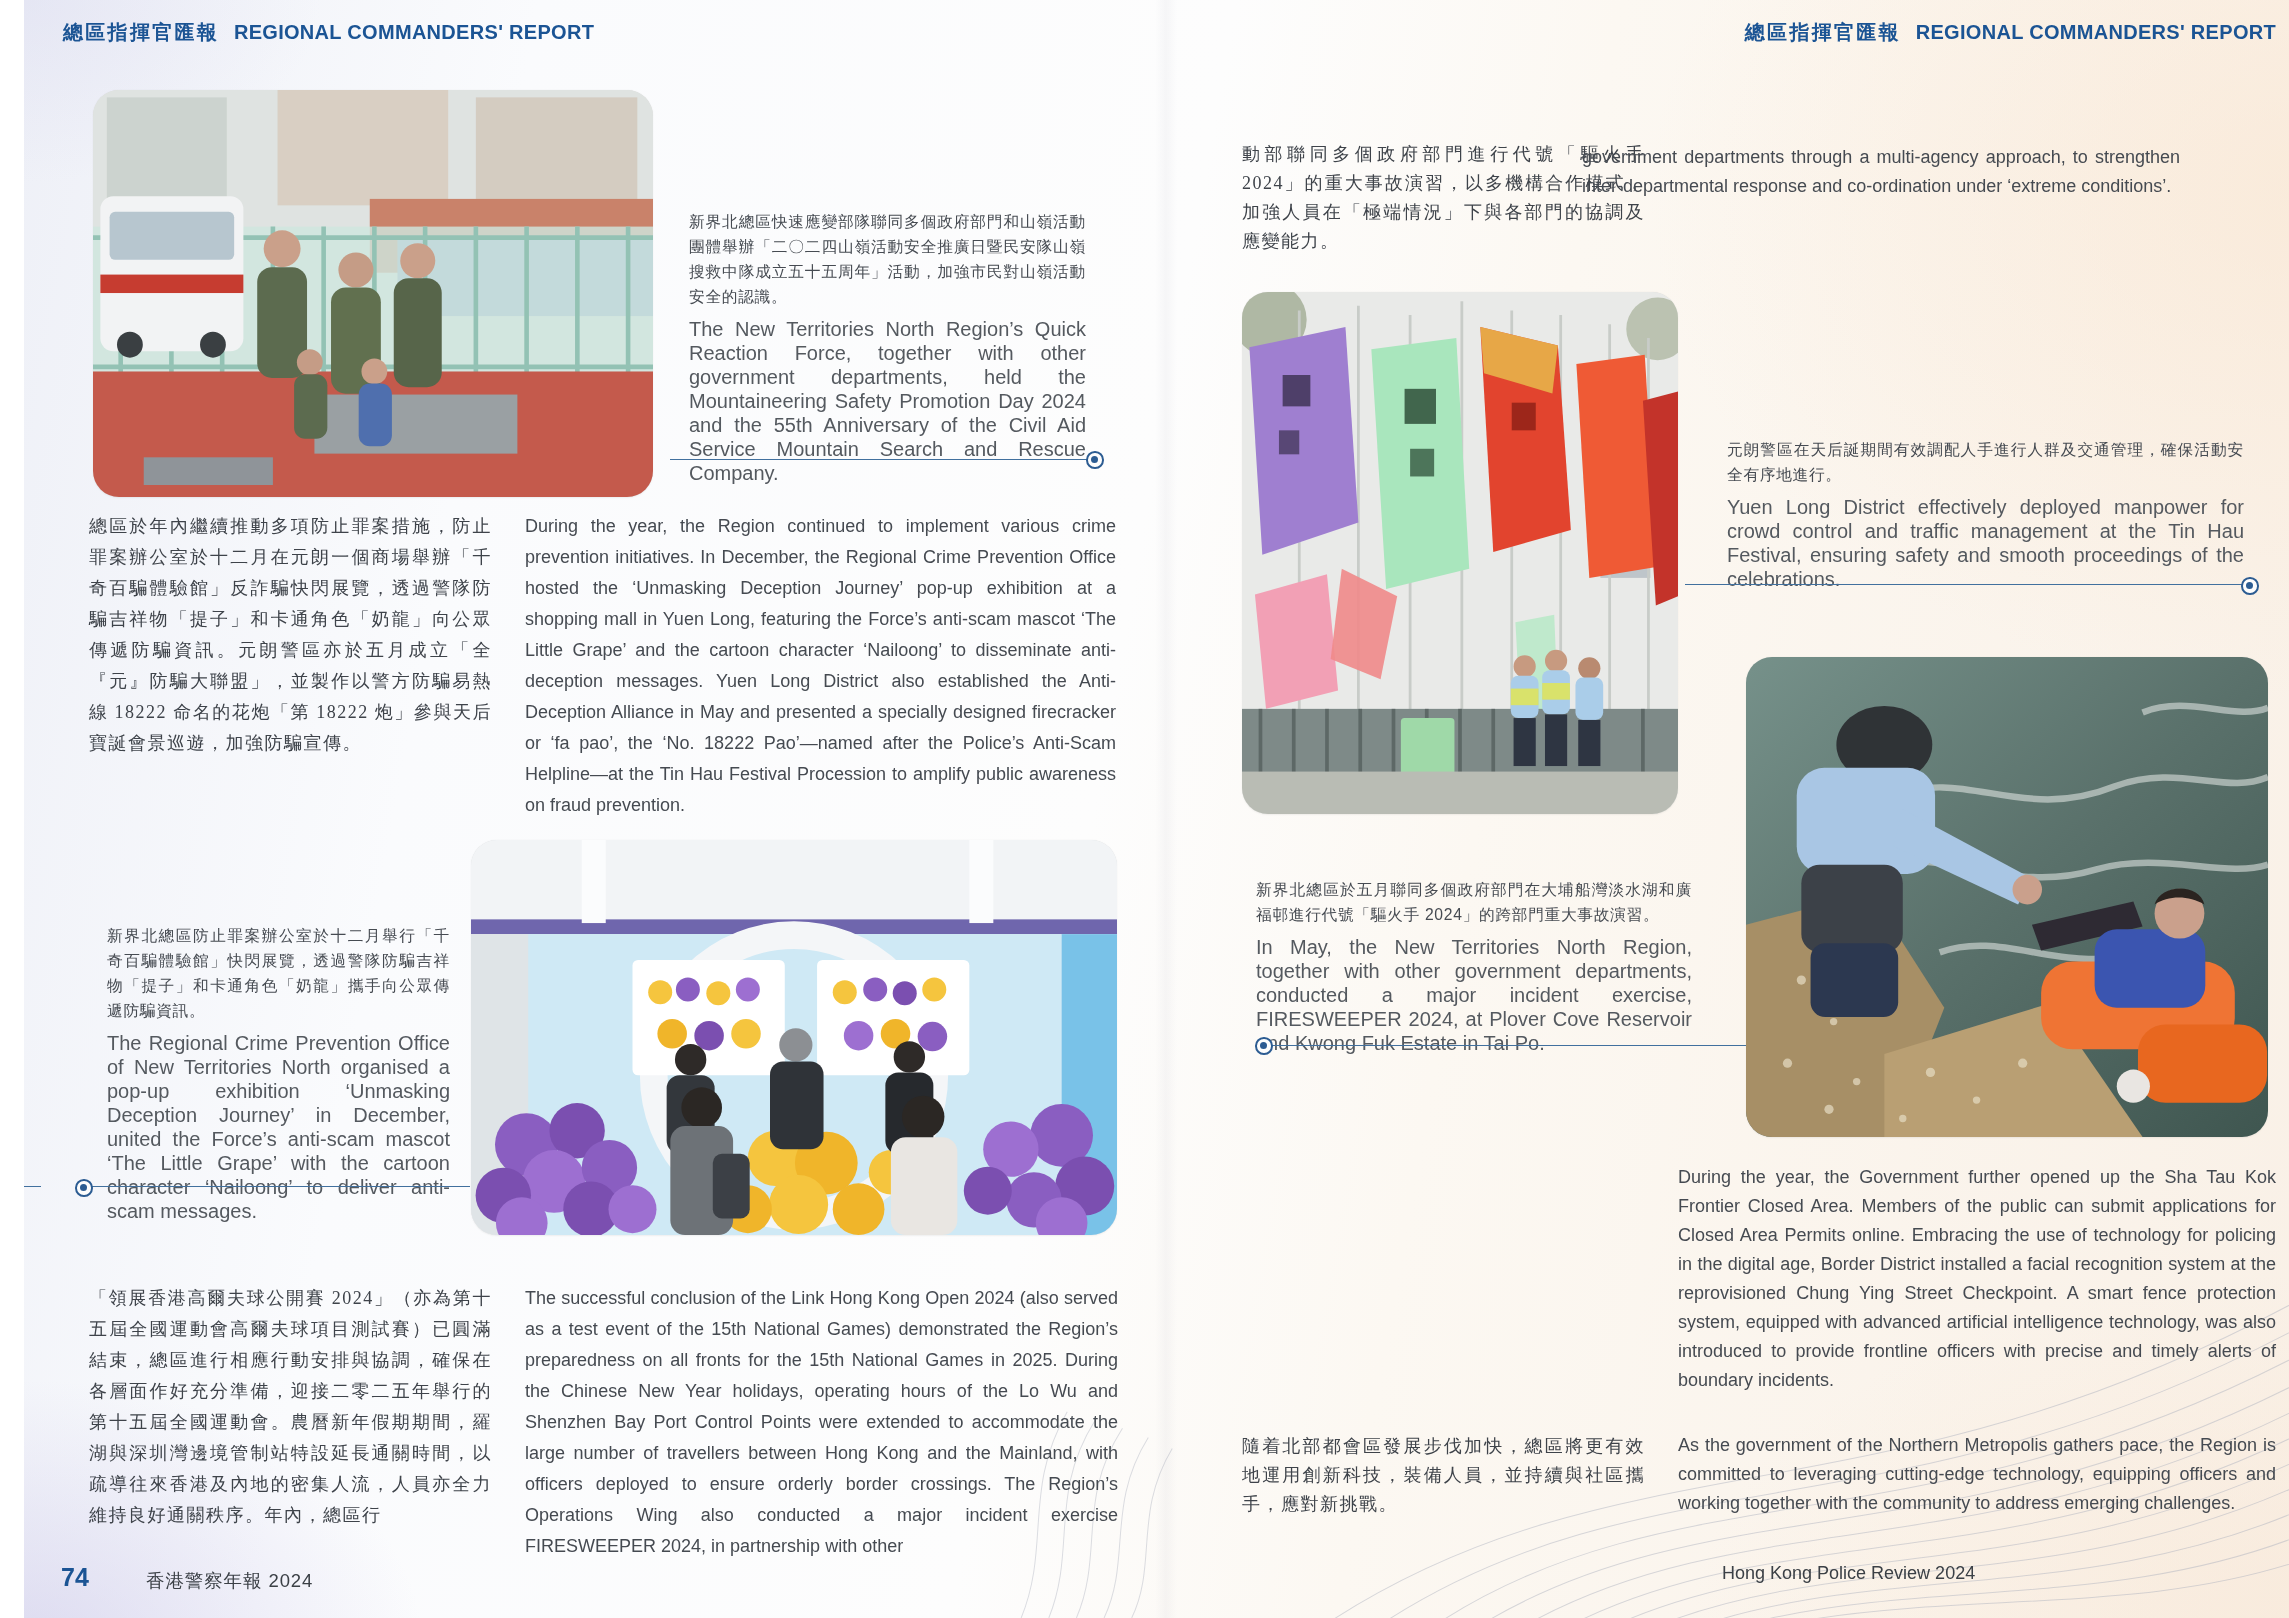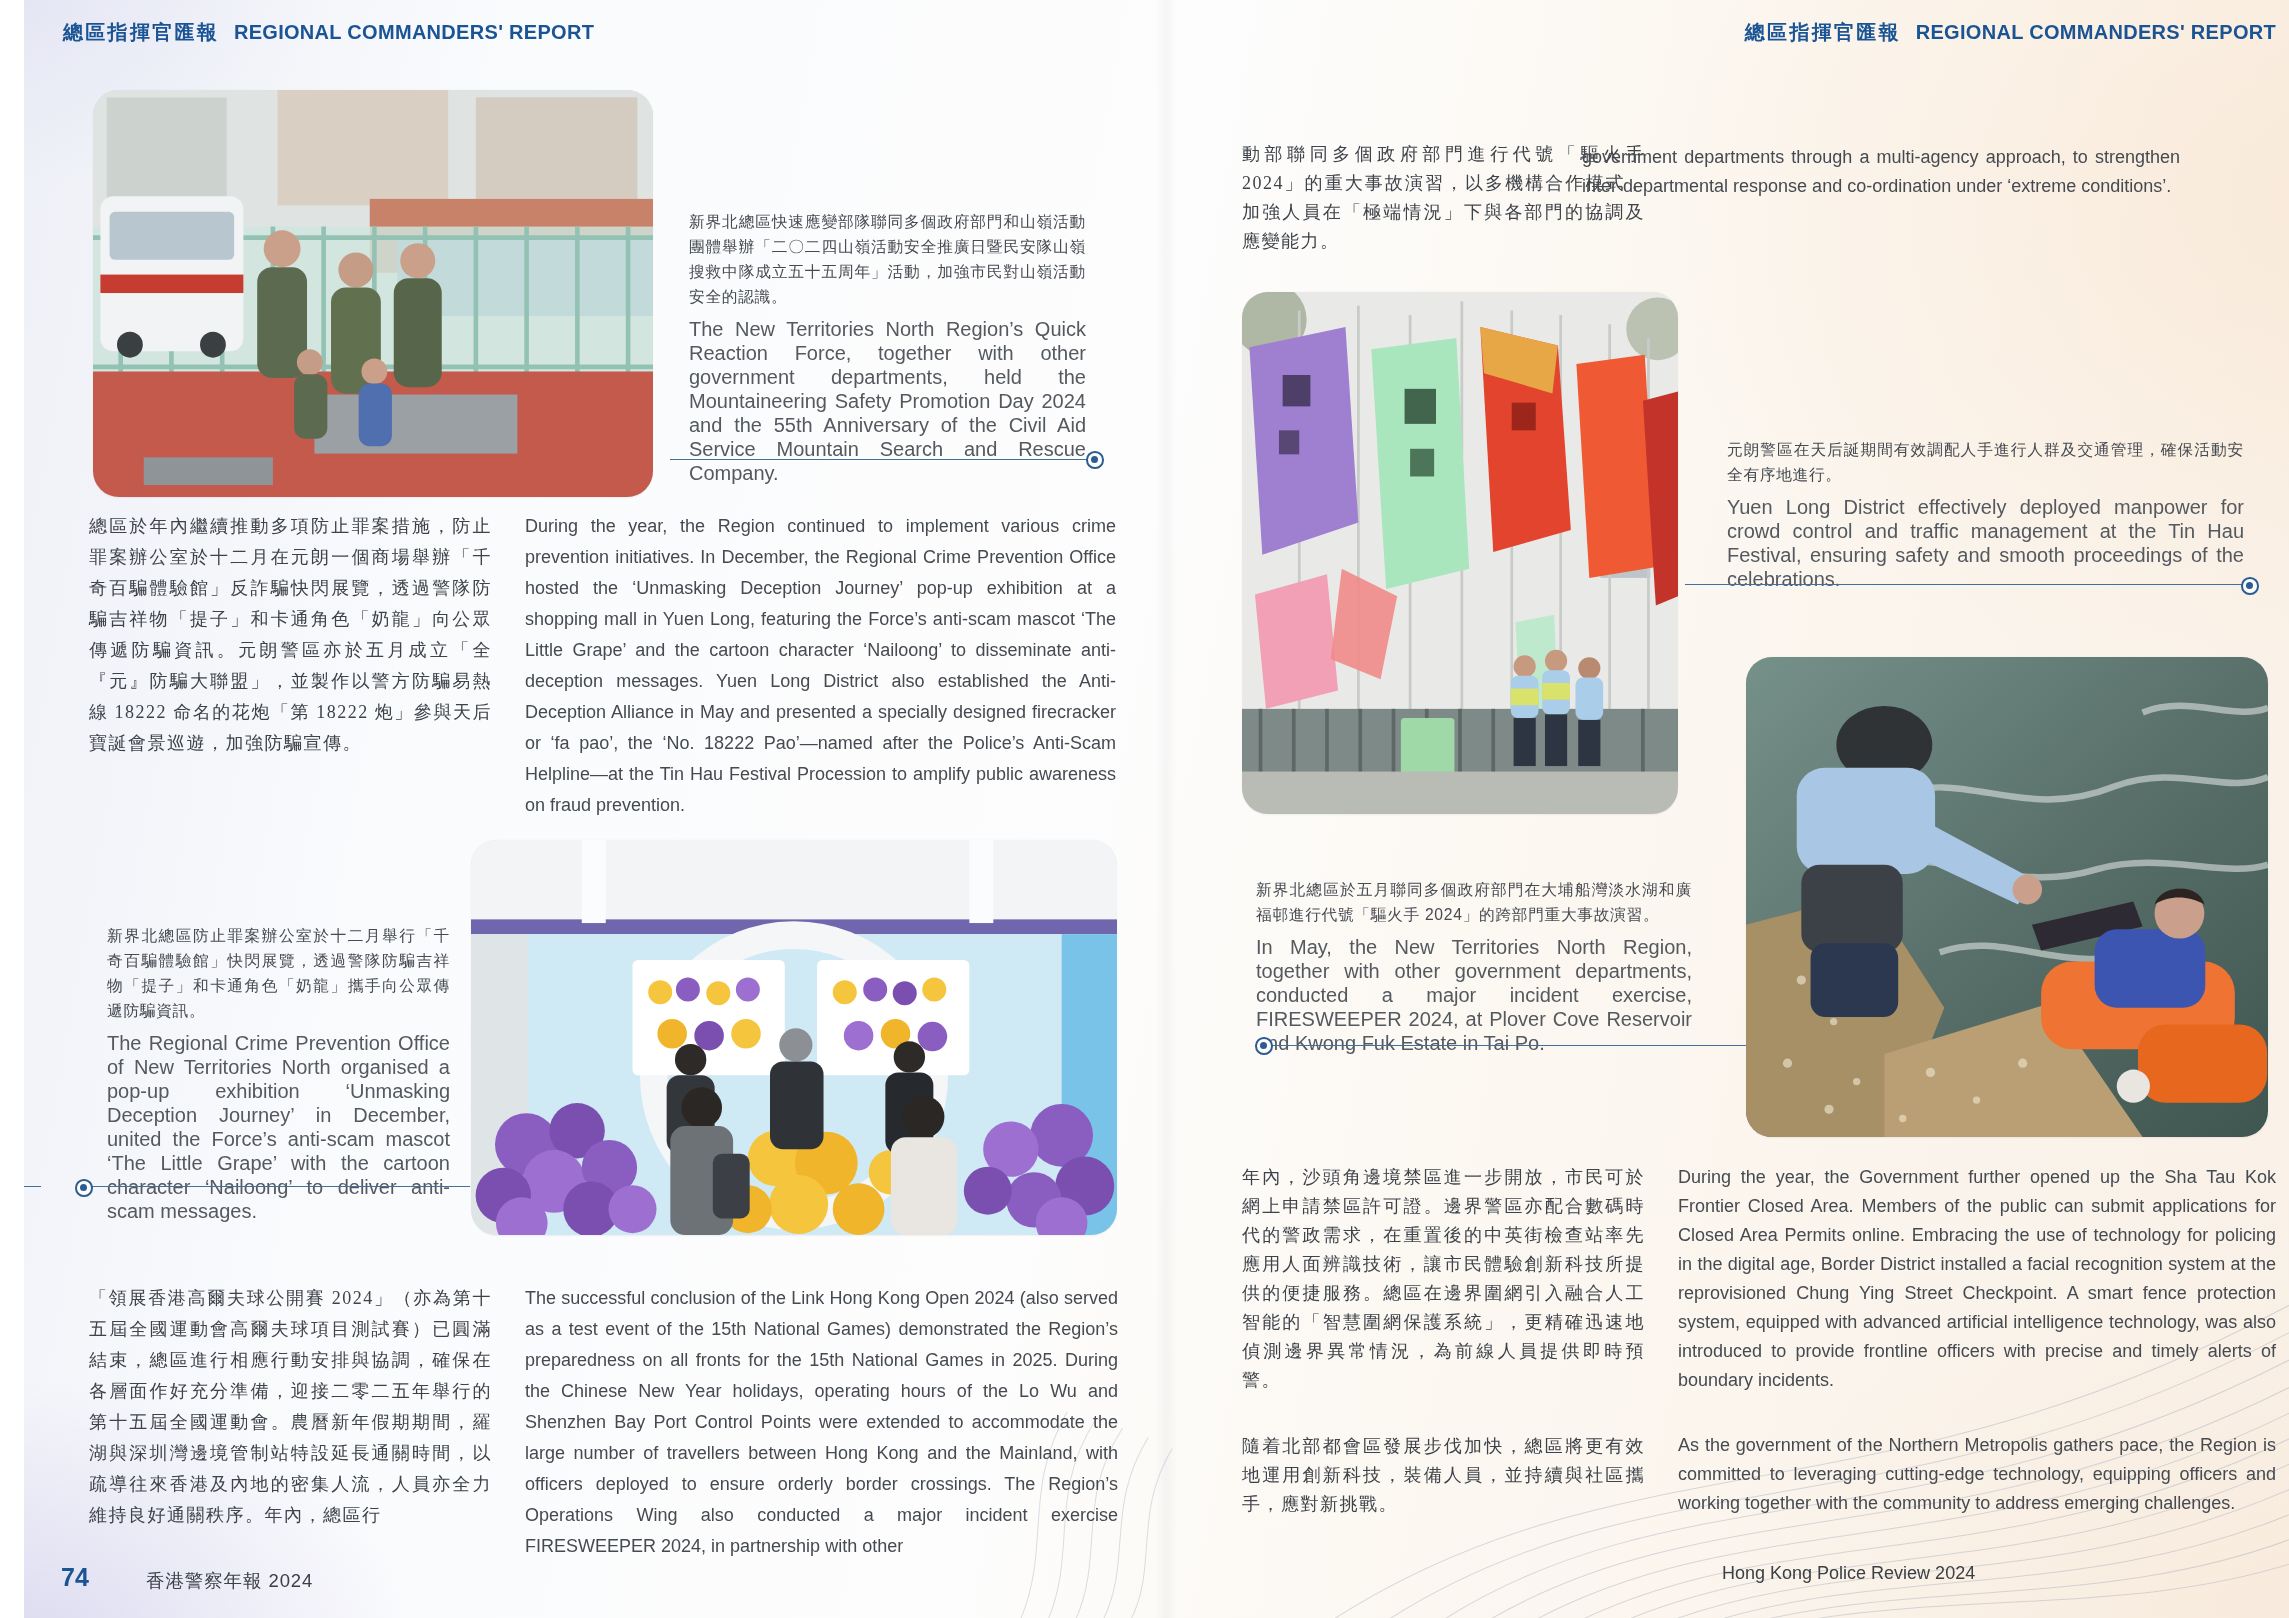--- a/index.html
+++ b/index.html
@@ -342,21 +342,20 @@
 
   <div class="abs" style="left:1232px;top:877px;width:436px;">
     <div class="cap-zh">新界北總區於五月聯同多個政府部門在大埔船灣淡水湖和廣福邨進行代號「驅火手 2024」的跨部門重大事故演習。</div>
     <div class="cap-en">In May, the New Territories North Region, together with other government departments, conducted a major incident exercise, FIRESWEEPER 2024, at Plover Cove Reservoir and Kwong Fuk Estate in Tai Po.</div>
   </div>
   <div class="rule" style="left:1248px;top:1045px;width:474px;"></div>
   <div class="bullseye" style="left:1231px;top:1037px;">
       <span></span>
     </div>
 
-  <div class="abs body-zh tight" style="left:1218px;top:1163px;width:403px;">年內，沙頭角邊境禁區進一步開放，市民可於網上申請禁區許可證。邊界警區亦配合數碼時代的警政需求，在重置後的中英街檢查站率先應用人面辨識技術，讓市民體驗創新科技所提供的便捷服務。總區在邊界圍網引入融合人工智能的「智慧圍網保護系統」，更精確迅速地偵測邊界異常情況，為前線人員提供即時預警。</div>
   <div class="abs body-zh tight" style="left:1218px;top:1432px;width:403px;">隨着北部都會區發展步伐加快，總區將更有效地運用創新科技，裝備人員，並持續與社區攜手，應對新挑戰。</div>
   <div class="abs body-en tight" style="left:1654px;top:1163px;width:598px;">During the year, the Government further opened up the Sha Tau Kok Frontier Closed Area. Members of the public can submit applications for Closed Area Permits online. Embracing the use of technology for policing in the digital age, Border District installed a facial recognition system at the reprovisioned Chung Ying Street Checkpoint. A smart fence protection system, equipped with advanced artificial intelligence technology, was also introduced to provide frontline officers with precise and timely alerts of boundary incidents.</div>
   <div class="abs body-en tight" style="left:1654px;top:1431px;width:598px;">As the government of the Northern Metropolis gathers pace, the Region is committed to leveraging cutting-edge technology, equipping officers and working together with the community to address emerging challenges.</div>
 
   <div class="abs" style="left:1698px;top:1563px;width:572px;display:flex;justify-content:flex-end;align-items:baseline;gap:46px;flex-direction:column;">
     <span class="foot-title-en">Hong Kong Police Review 2024</span>
     <span class="pgnum">75</span>
   </div>
 
 </div>

